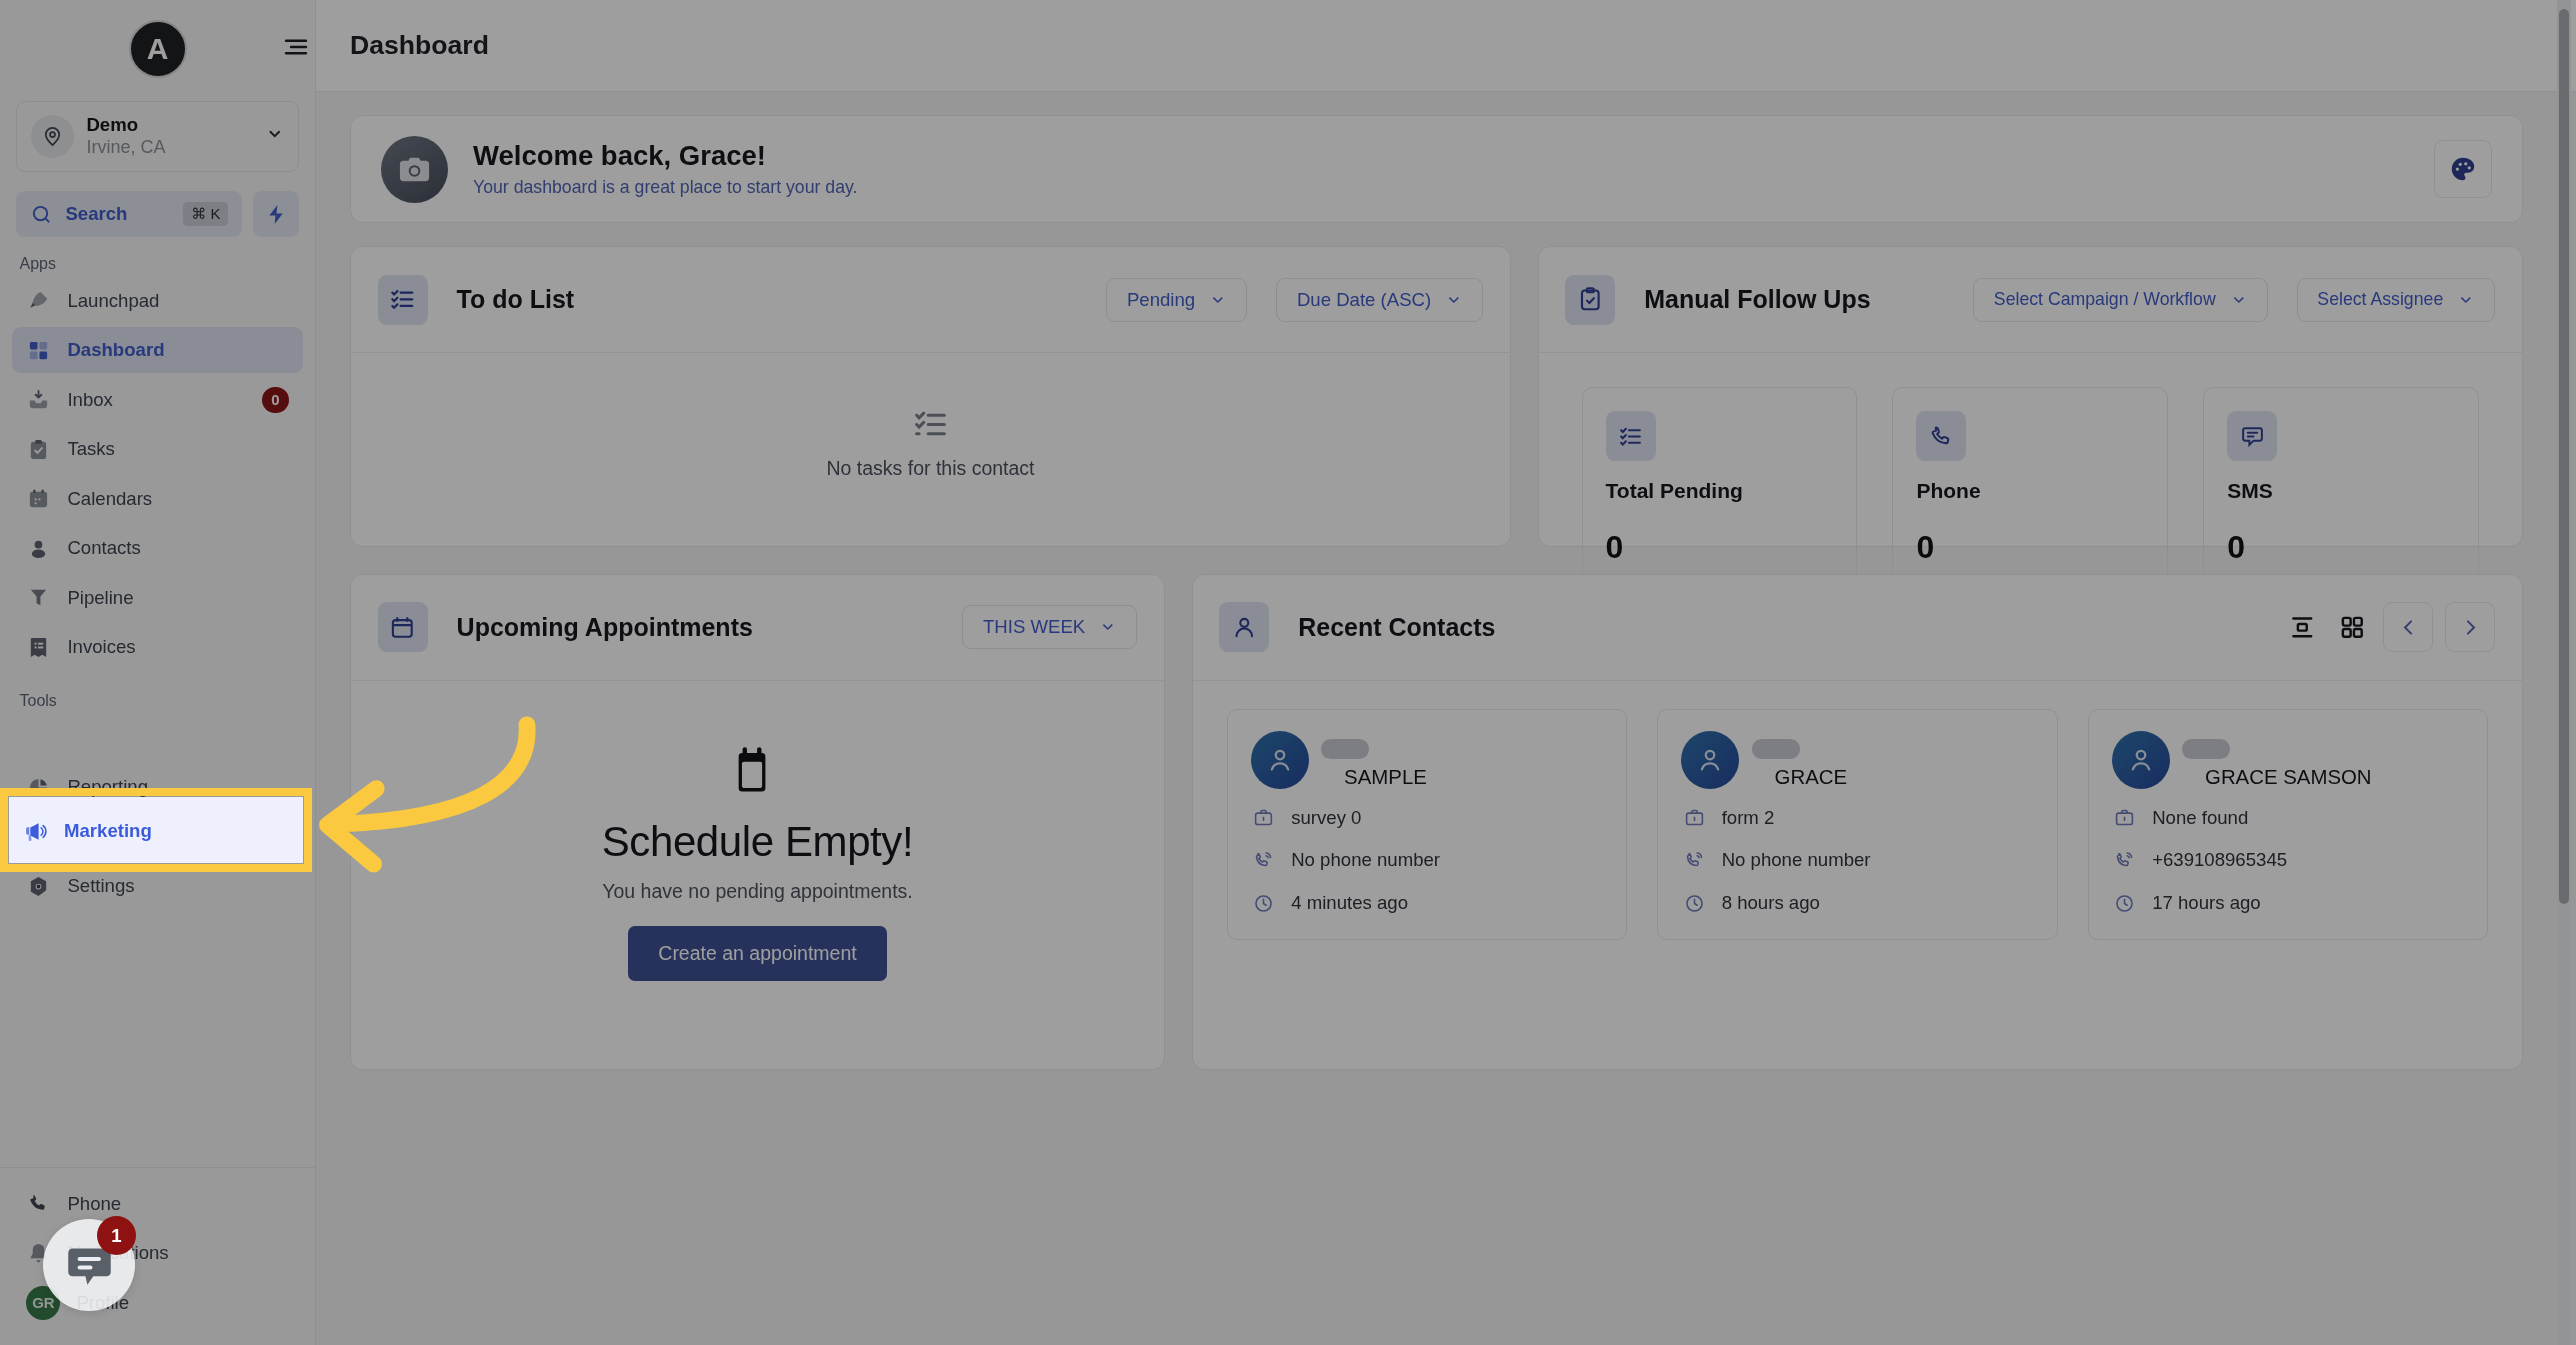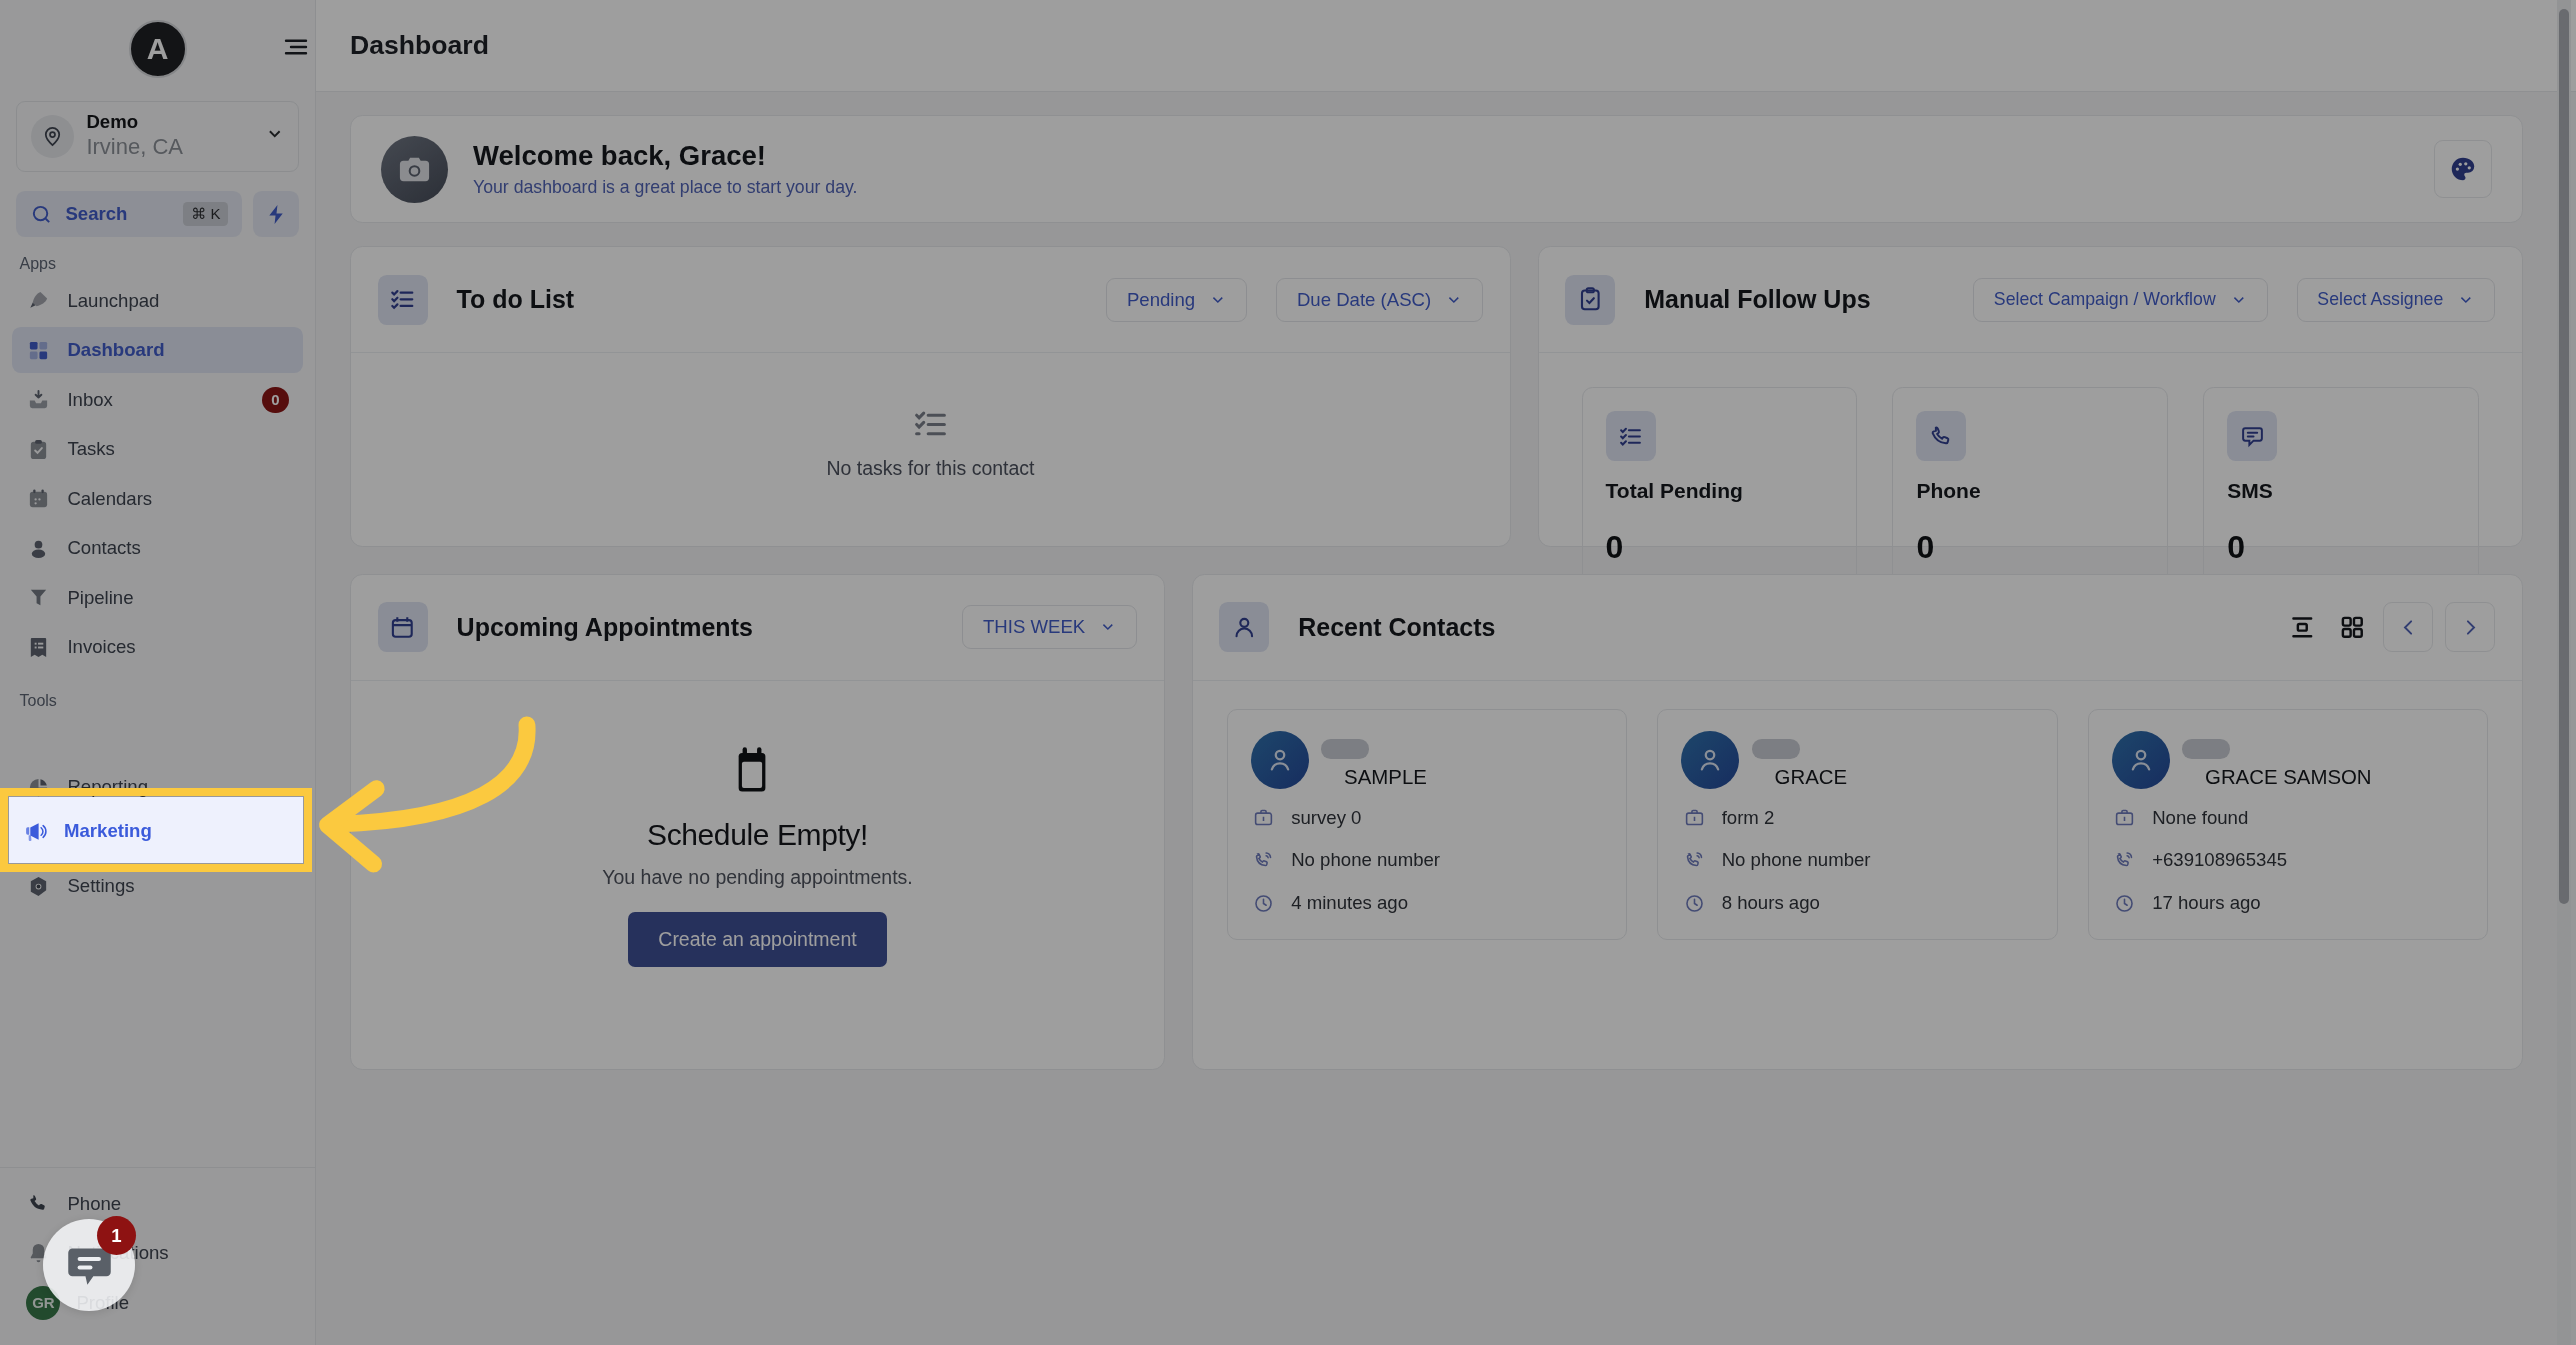--- a/index.html
+++ b/index.html
@@ -40,21 +40,21 @@
     display: flex; align-items: center; padding: 0 14px; gap: 12.4px;
     background: #f6f7f9;
   }
   .loc-avatar {
     width: 43px; height: 43px; border-radius: 50%;
     background: #e4e6ea; display:flex; align-items:center; justify-content:center;
     flex: 0 0 43px;
   }
   .loc-text { flex: 1; min-width: 0; }
   .loc-name { font-size: 18.6px; font-weight: 700; color: #14161a; line-height: 1.18; }
-  .loc-sub { font-size: 22px; color: #8a8f98; line-height: 1.25; }
+  .loc-sub { font-size: 18px; color: #8a8f98; line-height: 1.25; }
   .chev { color: #2b2d31; font-size: 17.7px; }
 
   .search-row { display: flex; gap: 10.6px; margin: 19.5px 16px 0 16px; }
   .search-box {
     flex: 1; height: 46px; border-radius: 8.9px; background: #e3e7f3;
     display: flex; align-items: center; padding: 0 14px; gap: 12.4px;
   }
   .search-label { color: #3b5bdb; font-size: 18.6px; font-weight: 700; flex: 1; }
   .kbd {
     background: #c9cdd6; border-radius: 4.4px; padding: 2.7px 8px;
@@ -178,21 +178,21 @@
   .manual-btn {
     margin: 37px 43px 0 43px; height: 55px; border: 0.9px solid #4a63c8; border-radius: 8.9px;
     display: flex; align-items: center; justify-content: center;
     color: #3b5bdb; font-size: 19.5px; font-weight: 600;
   }
 
   
   .appt-body {
     display: flex; flex-direction: column; align-items: center; padding-top: 64px;
   }
-  .appt-title { font-size: 30px; font-weight: 400; color: #14171d; margin-top: 16px; letter-spacing: -0.4px; }
+  .appt-title { font-size: 42px; font-weight: 400; color: #14171d; margin-top: 16px; letter-spacing: -0.4px; }
   .appt-sub { font-size: 19.5px; color: #4d525f; margin-top: 14px; }
   .appt-btn {
     margin-top: 23px; background: #3a4fa0; color: #fff; border-radius: 7px;
     padding: 16px 30px; font-size: 19.5px;
   }
 
   
   .rc-actions { display: flex; align-items: center; gap: 12.4px; }
   .icon-btn-plain { width: 37px; height: 37px; display:flex; align-items:center; justify-content:center; color:#13161c; }
   .icon-btn-box {

